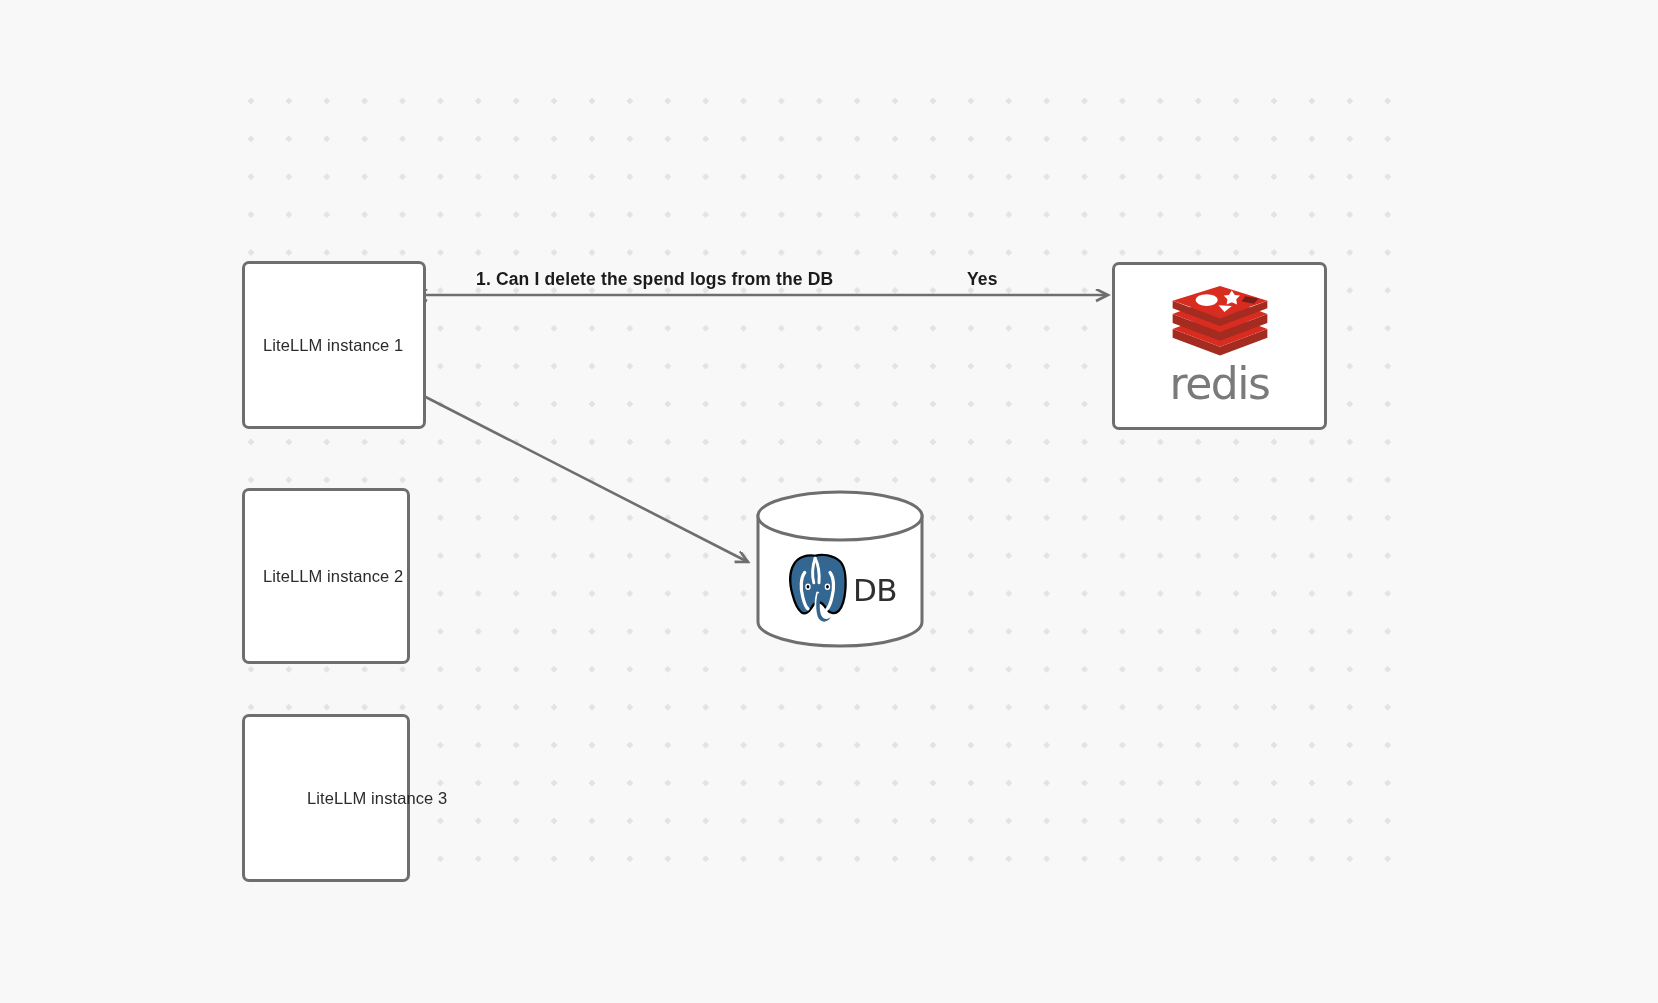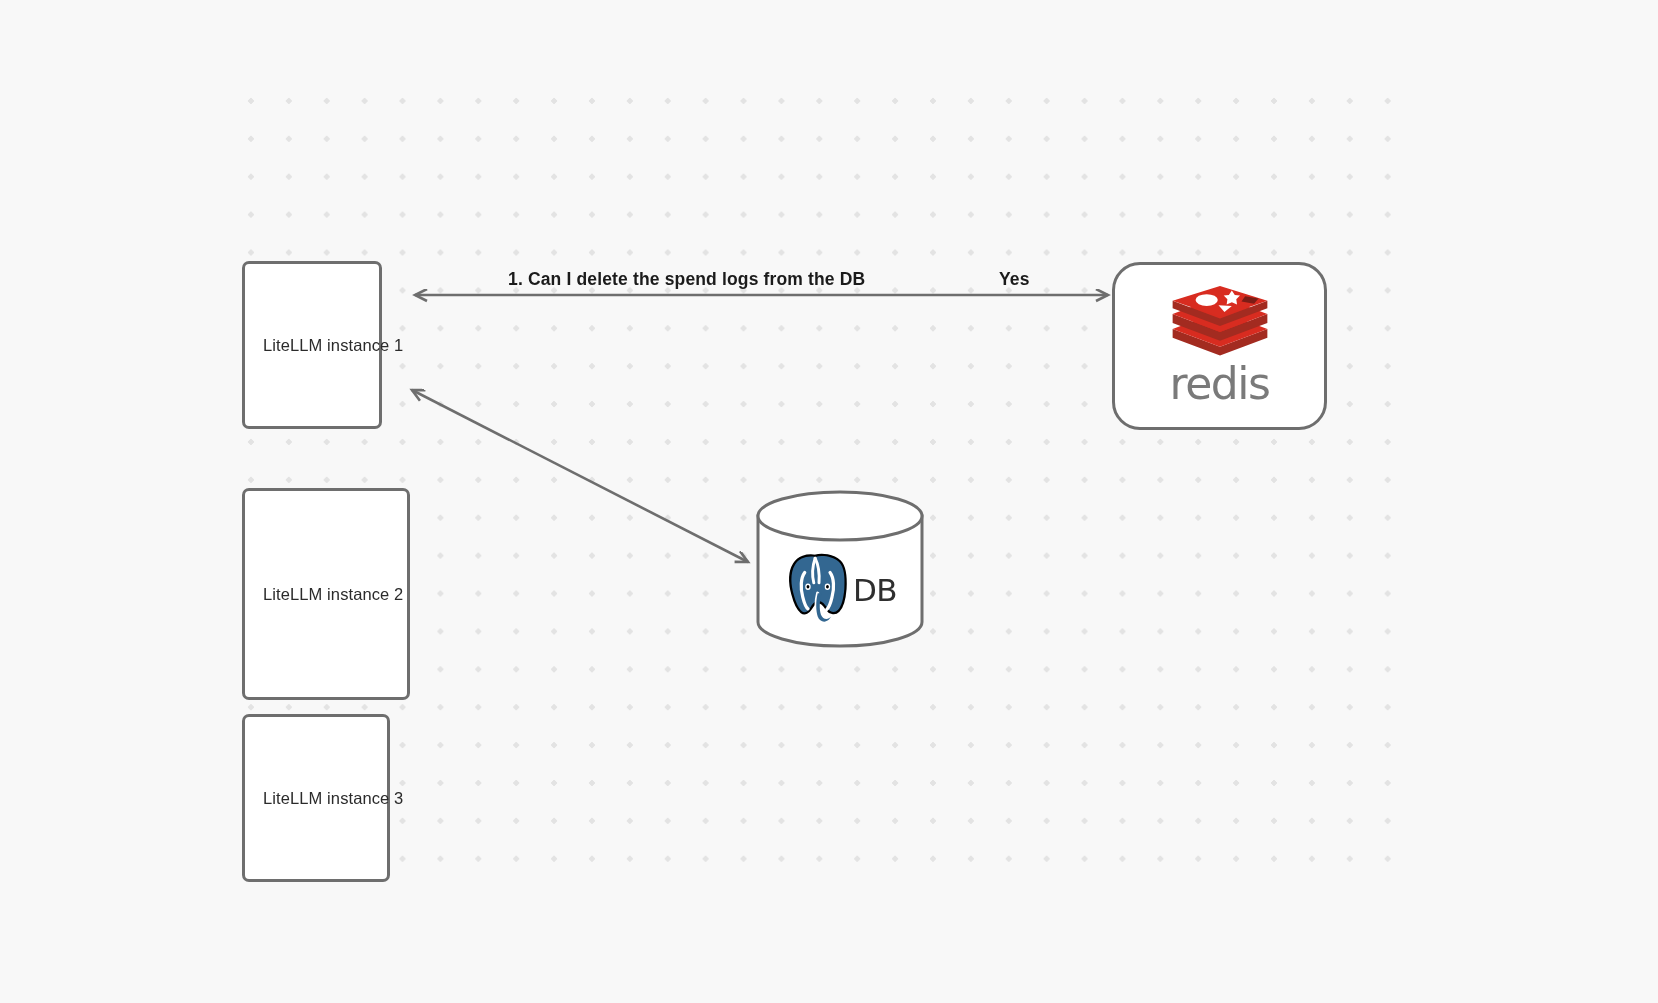--- a/index.html
+++ b/index.html
@@ -57,34 +57,34 @@
     justify-content: flex-start;
   }
   .node-box .node-label {
     font-size: 16.5px;
     color: #2b2b2b;
     padding-left: 18px;
     letter-spacing: 0.1px;
     white-space: nowrap;
   }
 
-  #instance-1 { left: 242px; top: 261px; width: 140px; height: 168px; }
-  #instance-2 { left: 242px; top: 488px; width: 168px; height: 212px; }
-  #instance-3 { left: 242px; top: 714px; width: 148px; height: 168px; }
+  #instance-1 { left: 242px; top: 261px; width: 184px; height: 168px; }
+  #instance-2 { left: 242px; top: 488px; width: 168px; height: 176px; }
+  #instance-3 { left: 242px; top: 714px; width: 168px; height: 168px; padding-left: 44px; }
 
   
   #redis-node {
     position: absolute;
     left: 1112px;
     top: 262px;
     width: 215px;
     height: 168px;
     background: #ffffff;
     border: 3px solid #6e6e6e;
-    border-radius: 28px;
+    border-radius: 7px;
     box-sizing: border-box;
     display: flex;
     flex-direction: column;
     align-items: center;
     justify-content: center;
   }
   #redis-logo-mark { width: 104px; height: 74px; display:block; }
   #redis-wordmark {
     font-size: 44px;
     font-weight: 400;
@@ -126,21 +126,20 @@
 
   
   .edge-label {
     position: absolute;
     font-size: 17.5px;
     font-weight: bold;
     color: #1b1b1b;
     white-space: nowrap;
     letter-spacing: 0.15px;
     background: transparent;
-    margin-left: 32px;
   }
   #label-step1 { left: 476px; top: 269px; }
   #label-yes   { left: 967px; top: 269px; }
   #label-step2 { left: 551px; top: 435px; }
 </style>
 </head>
 <body>
 
 <div id="canvas">
 

